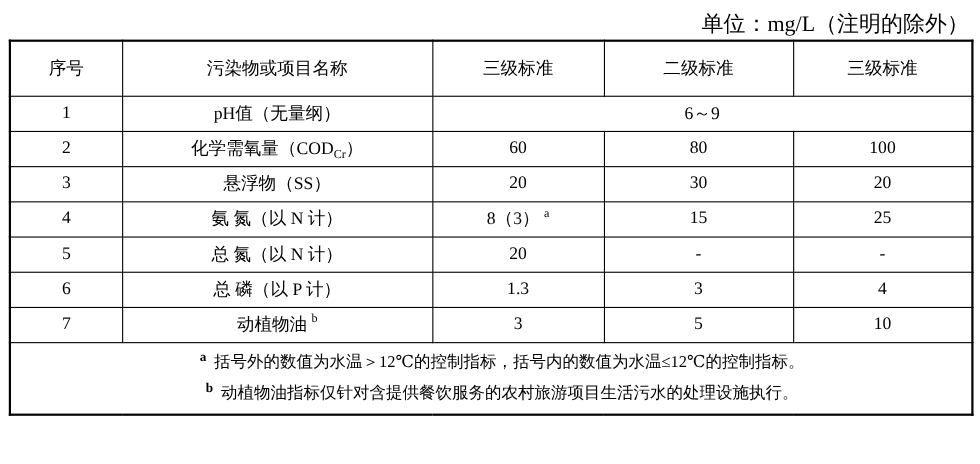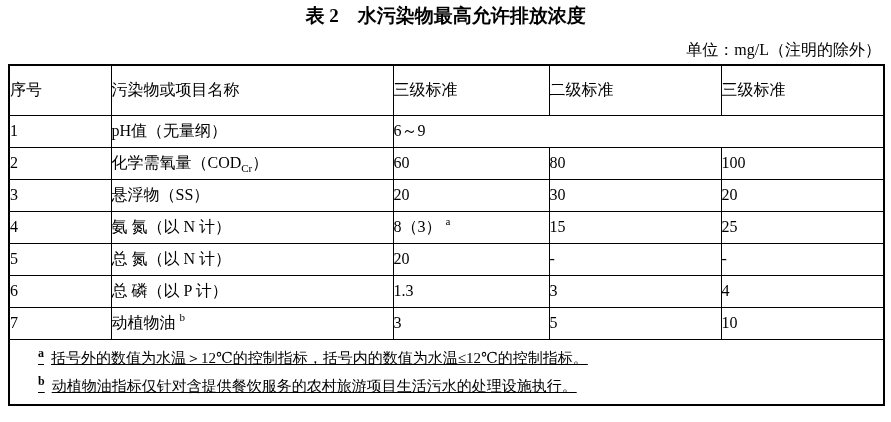--- a/index.html
+++ b/index.html
@@ -19,49 +19,48 @@
   }
   .title {
     text-align: center;
     font-weight: bold;
     font-size: 19px;
     line-height: 24px;
     padding-top: 4px;
   }
   .unit-note {
     text-align: right;
-    font-size: 16px;
+    font-size: 20px;
     line-height: 20px;
     margin: 12px 10px 4px 0;
   }
   table.std {
     border-collapse: collapse;
     table-layout: fixed;
     margin-left: 8px;
     width: 875px;
     border: 2px solid #000000;
   }
   table.std th,
   table.std td {
     border: 1px solid #000000;
-    text-align: left;
+    text-align: center;
     vertical-align: middle;
     font-weight: normal;
     font-size: 16px;
     padding: 0;
     overflow: hidden;
   }
   tr.header-row { height: 50px; }
   tr.data-row   { height: 32px; }
   tr.footnote-row { height: 66px; }
   tr.footnote-row td {
-    text-align: left;
+    text-align: center;
     vertical-align: middle;
     padding: 2px 8px 2px 0;
-    text-decoration: underline;
   }
   .fn-line {
     padding-left: 28px;
     font-size: 15px;
     line-height: 28px;
     white-space: nowrap;
   }
   sub.chem {
     font-size: 11px;
     line-height: 0;
@@ -77,21 +76,20 @@
     font-weight: bold;
     line-height: 0;
     margin-right: 7px;
   }
 </style>
 </head>
 <body>
 
 <div class="page">
 
-  <div class="title">表 2　水污染物最高允许排放浓度</div>
 
   <div class="unit-note">单位：mg/L（注明的除外）</div>
 
   <table class="std">
     <colgroup>
       <col style="width:102px">
       <col style="width:282px">
       <col style="width:156px">
       <col style="width:172px">
       <col style="width:163px">

